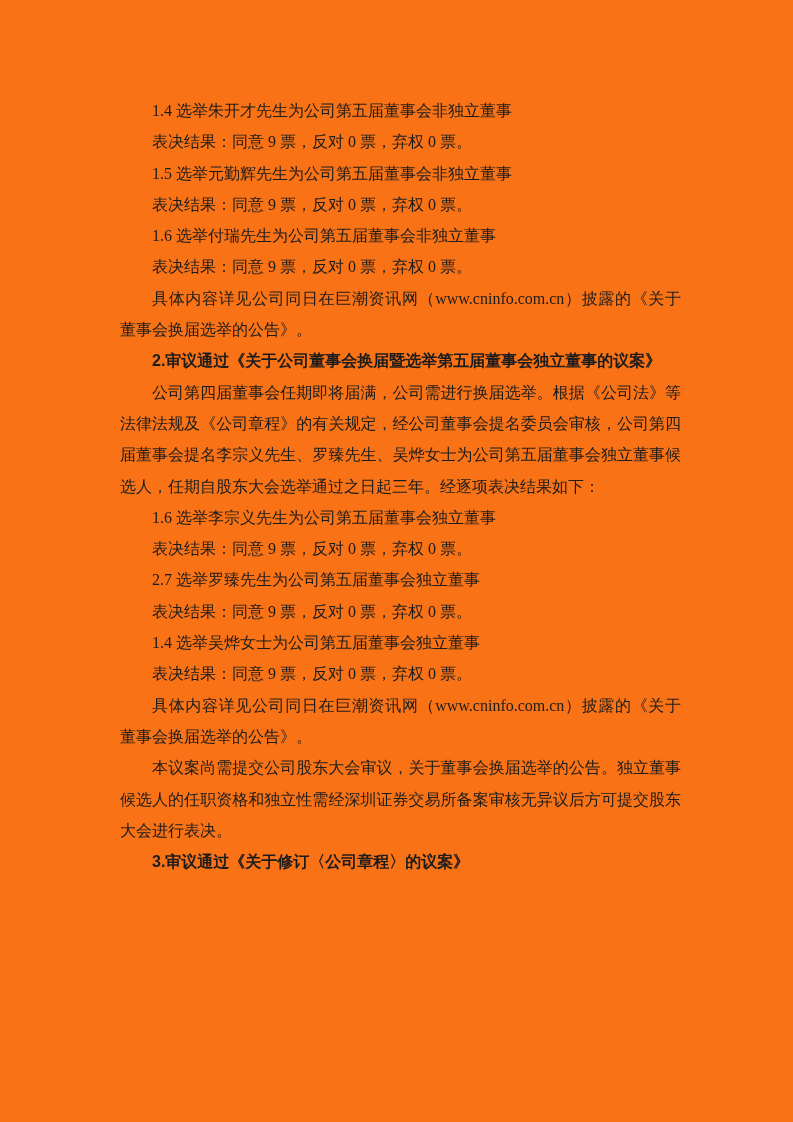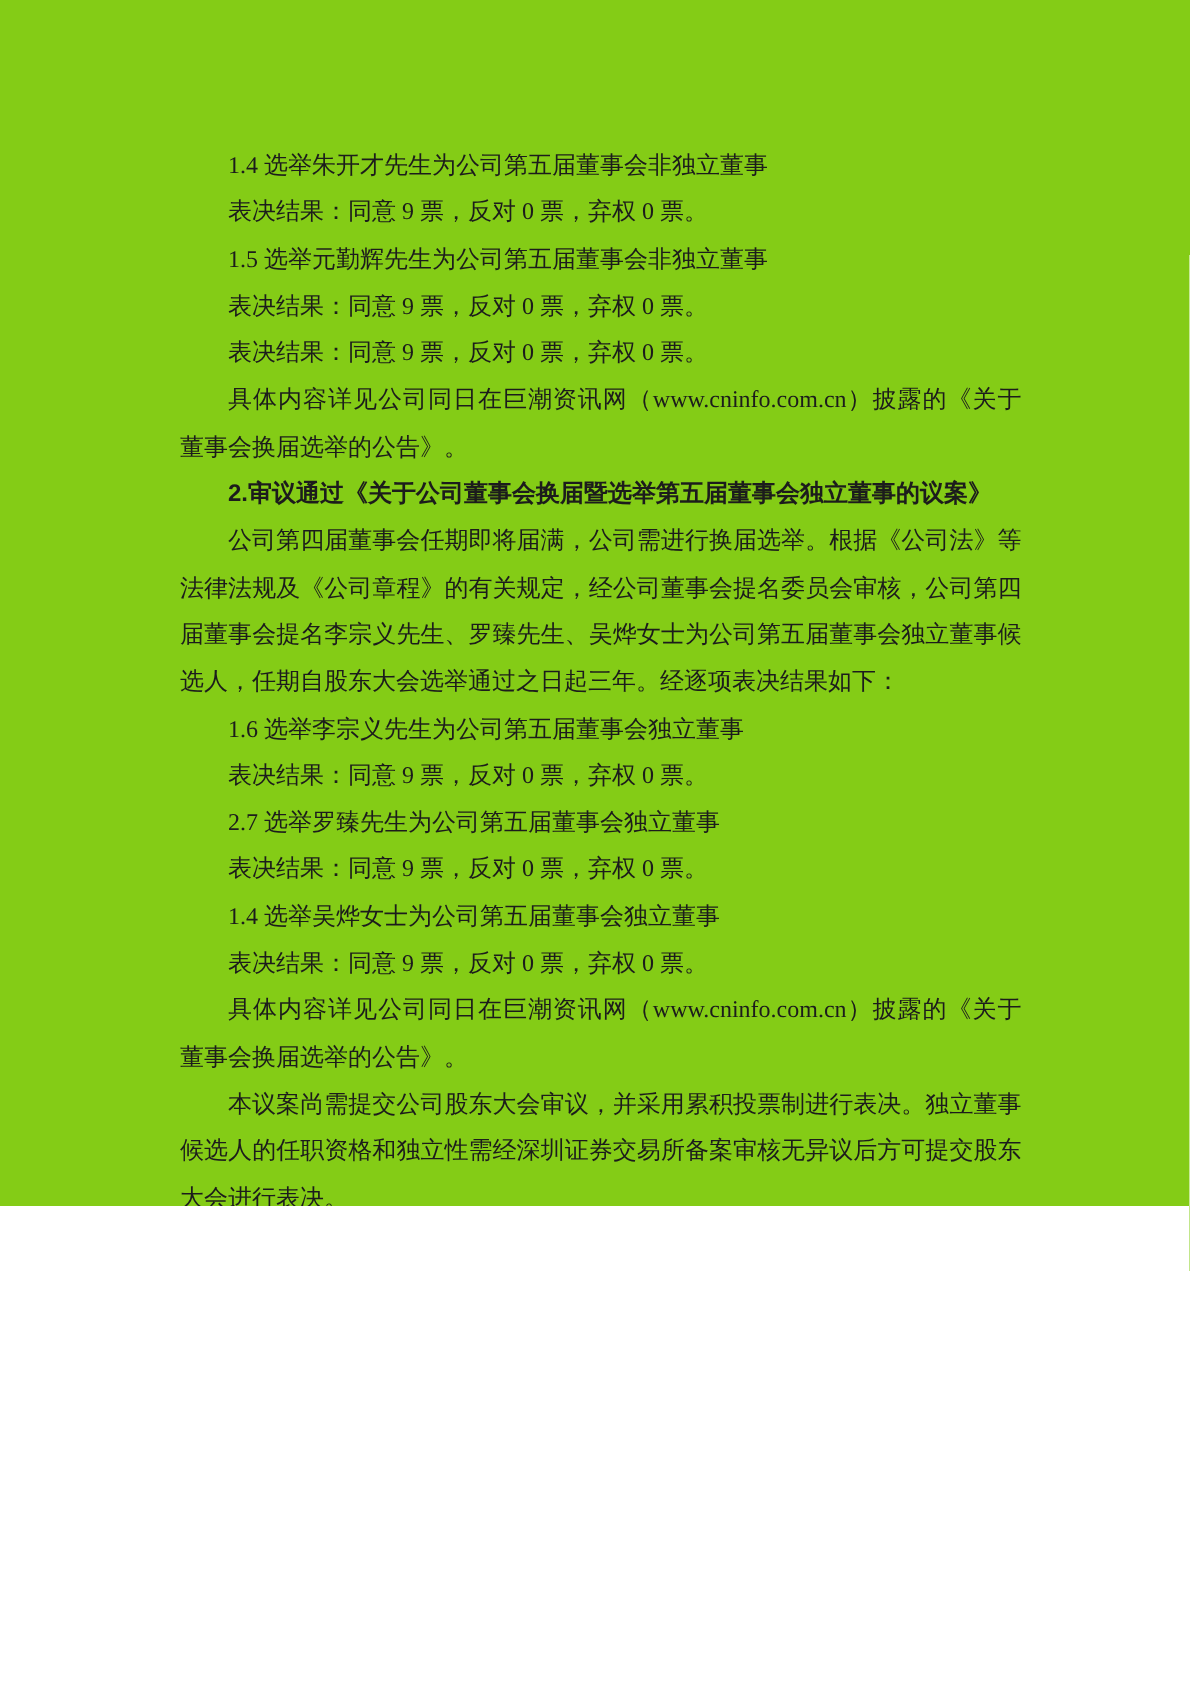--- a/index.html
+++ b/index.html
@@ -3,22 +3,22 @@
 <meta charset="utf-8">
 <style>
   html, body {
     margin: 0;
     padding: 0;
     background: #ffffff;
   }
   .page {
     position: relative;
     width: 793px;
-    height: 804px;
-    background: #84cc16;
+    height: 1122px;
+    background: #f97316;
     overflow: hidden;
     font-family: "Liberation Serif", "DejaVu Serif", serif;
   }
   .doc-content {
     position: absolute;
     left: 120px;
     top: 95px;
     width: 561px;
     font-size: 16px;
     line-height: 31.3px;
@@ -36,27 +36,28 @@
 </style>
 </head>
 <body>
 
 <div class="page">
   <div class="doc-content">
     <p class="para">1.4 选举朱开才先生为公司第五届董事会非独立董事</p>
     <p class="para">表决结果：同意 9 票，反对 0 票，弃权 0 票。</p>
     <p class="para">1.5 选举元勤辉先生为公司第五届董事会非独立董事</p>
     <p class="para">表决结果：同意 9 票，反对 0 票，弃权 0 票。</p>
+    <p class="para">1.6 选举付瑞先生为公司第五届董事会非独立董事</p>
     <p class="para">表决结果：同意 9 票，反对 0 票，弃权 0 票。</p>
     <p class="para">具体内容详见公司同日在巨潮资讯网（www.cninfo.com.cn）披露的《关于董事会换届选举的公告》。</p>
     <p class="para heading">2.审议通过《关于公司董事会换届暨选举第五届董事会独立董事的议案》</p>
     <p class="para">公司第四届董事会任期即将届满，公司需进行换届选举。根据《公司法》等法律法规及《公司章程》的有关规定，经公司董事会提名委员会审核，公司第四届董事会提名李宗义先生、罗臻先生、吴烨女士为公司第五届董事会独立董事候选人，任期自股东大会选举通过之日起三年。经逐项表决结果如下：</p>
     <p class="para">1.6 选举李宗义先生为公司第五届董事会独立董事</p>
     <p class="para">表决结果：同意 9 票，反对 0 票，弃权 0 票。</p>
     <p class="para">2.7 选举罗臻先生为公司第五届董事会独立董事</p>
     <p class="para">表决结果：同意 9 票，反对 0 票，弃权 0 票。</p>
     <p class="para">1.4 选举吴烨女士为公司第五届董事会独立董事</p>
     <p class="para">表决结果：同意 9 票，反对 0 票，弃权 0 票。</p>
     <p class="para">具体内容详见公司同日在巨潮资讯网（www.cninfo.com.cn）披露的《关于董事会换届选举的公告》。</p>
-    <p class="para">本议案尚需提交公司股东大会审议，并采用累积投票制进行表决。独立董事候选人的任职资格和独立性需经深圳证券交易所备案审核无异议后方可提交股东大会进行表决。</p>
+    <p class="para">本议案尚需提交公司股东大会审议，关于董事会换届选举的公告。独立董事候选人的任职资格和独立性需经深圳证券交易所备案审核无异议后方可提交股东大会进行表决。</p>
     <p class="para heading">3.审议通过《关于修订〈公司章程〉的议案》</p>
   </div>
 </div>
 
 </body></html>

